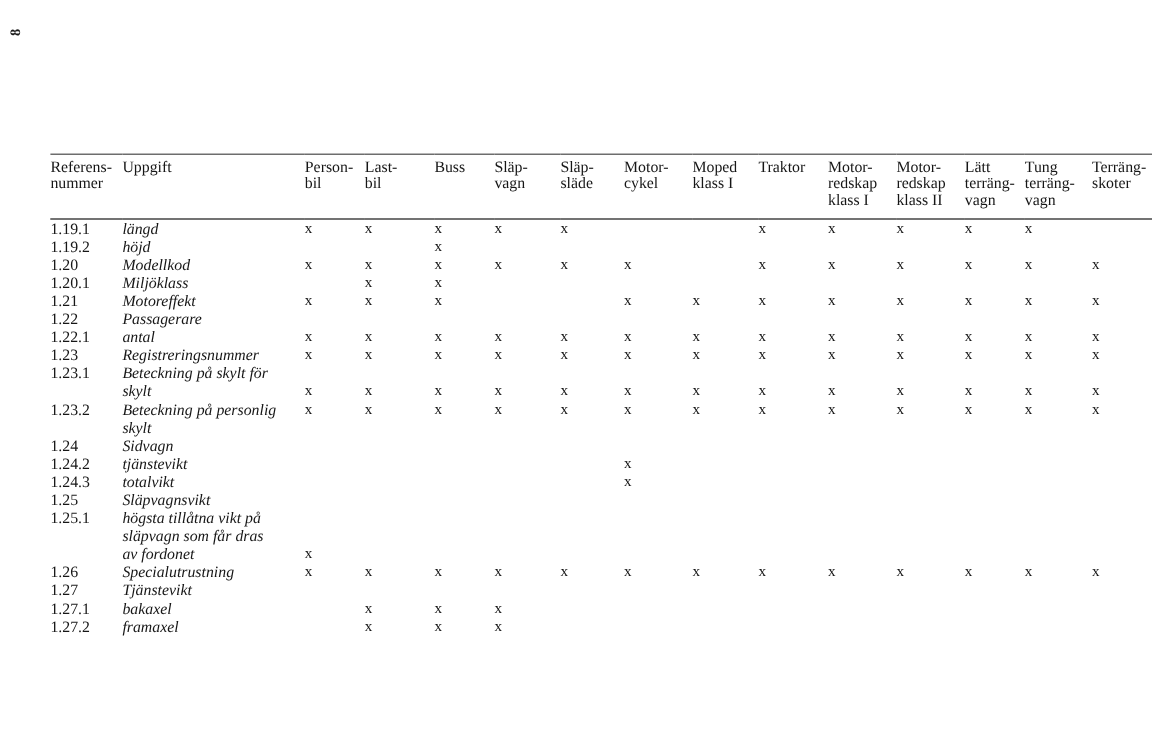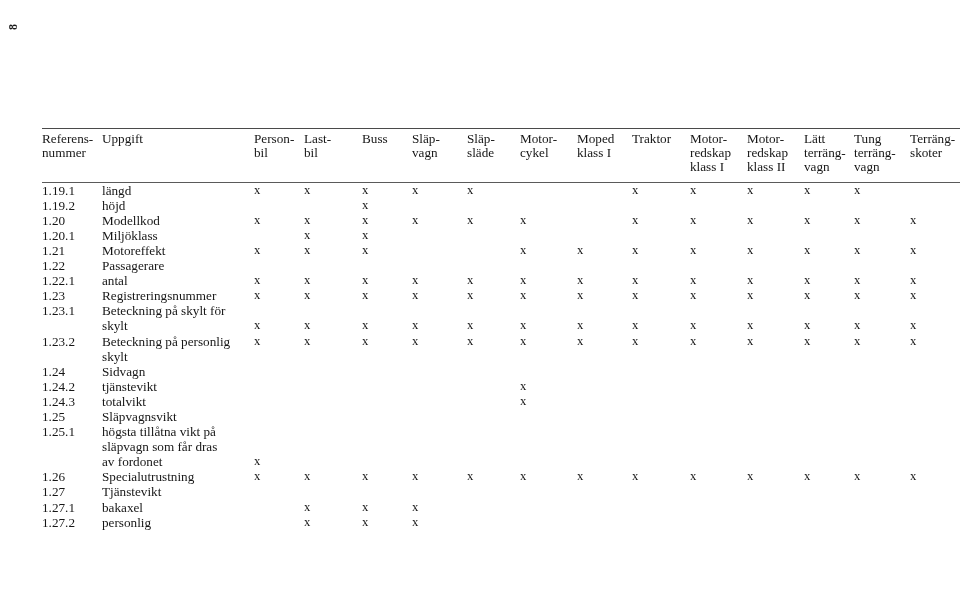--- a/index.html
+++ b/index.html
@@ -75,21 +75,21 @@
   }
 
   table.spec tbody td {
     vertical-align: top;
     padding: 0 2px 0 0;
     line-height: 15.1px;
     height: 15.1px;
   }
 
   td.c-ref   { width: 60px; }
-  td.c-task  { width: 152px; }
+  td.c-task  { width: 152px; font-style: italic; }
   th.c-ref   { width: 60px; }
   th.c-task  { width: 152px; }
 
   .cell-mark {
     text-align: left;
     font-size: 12.6px;
   }
 
   
   .w-person  { width: 50px; }
@@ -541,21 +541,21 @@
           <td class="cell-mark"></td>
           <td class="cell-mark"></td>
           <td class="cell-mark"></td>
           <td class="cell-mark"></td>
           <td class="cell-mark"></td>
           <td class="cell-mark"></td>
           <td class="cell-mark"></td>
         </tr>
         <tr>
           <td class="c-ref">1.27.2</td>
-          <td class="c-task">personlig</td>
+          <td class="c-task">framaxel</td>
           <td class="cell-mark"></td>
           <td class="cell-mark">x</td>
           <td class="cell-mark">x</td>
           <td class="cell-mark">x</td>
           <td class="cell-mark"></td>
           <td class="cell-mark"></td>
           <td class="cell-mark"></td>
           <td class="cell-mark"></td>
           <td class="cell-mark"></td>
           <td class="cell-mark"></td>

